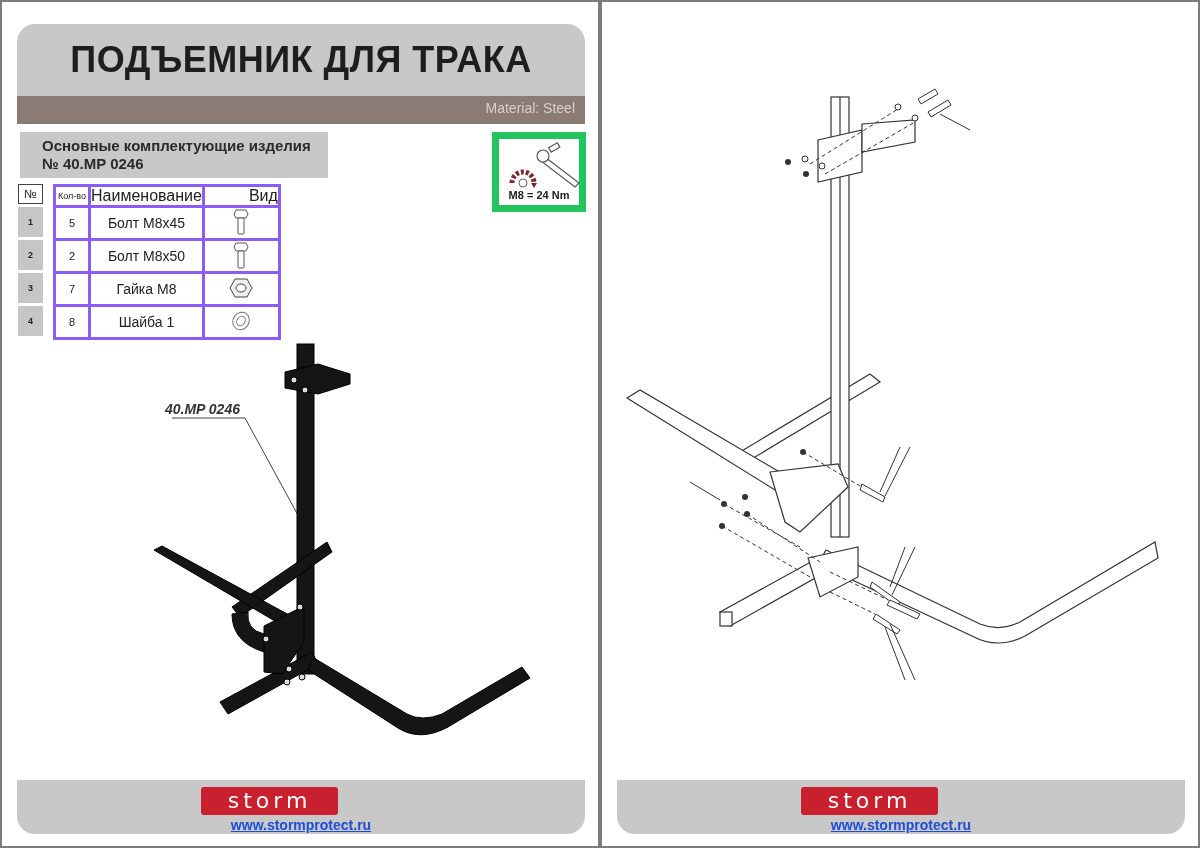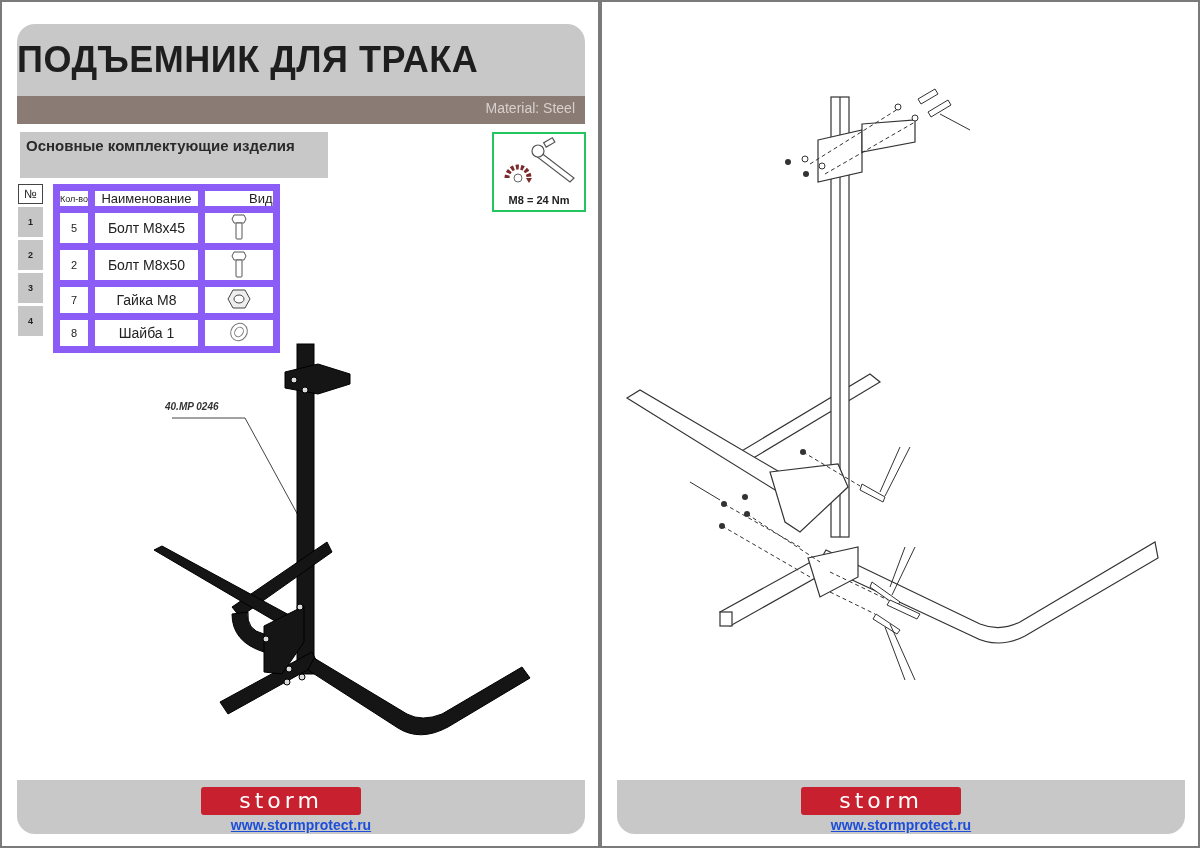--- a/index.html
+++ b/index.html
@@ -5,53 +5,53 @@
   * { box-sizing: border-box; margin: 0; padding: 0; }
   html, body { width: 1200px; height: 848px; background: #ffffff; overflow: hidden; }
   body { position: relative; font-family: "Liberation Sans", sans-serif; color: #222; }
 
   .page { position: absolute; top: 0; width: 600px; height: 848px; border: 2px solid #7a7a7a; background: #fff; }
   .page.left { left: 0; }
   .page.right { left: 600px; border-left: 2px solid #7a7a7a; }
 
   
   .header { position: absolute; left: 15px; top: 22px; width: 568px; height: 98px; }
-  .header-title-band { position: absolute; left: 0; top: 0; width: 568px; height: 72px; background: #c8c8c8; border-radius: 18px 18px 0 0; display: flex; align-items: center; }
+  .header-title-band { position: absolute; left: 0; top: 0; width: 568px; height: 72px; background: #c8c8c8; border-radius: 18px 18px 0 0; display: flex; align-items: center; justify-content: center; }
   .header-title { font-size: 36px; font-weight: bold; color: #1e1e1e; letter-spacing: 0.5px; }
   .header-material-band { position: absolute; left: 0; top: 72px; width: 568px; height: 28px; background: #8a7b74; }
   .header-material { position: absolute; right: 10px; top: 4px; font-size: 14px; color: #d8d0cc; }
 
   
   .kit-heading { position: absolute; left: 18px; top: 130px; width: 308px; height: 46px; background: #c8c8c8; padding: 5px 6px; }
-  .kit-heading div { font-size: 15px; font-weight: bold; color: #2a2a2a; line-height: 18px; }
+  .kit-heading div { font-size: 15px; font-weight: bold; color: #2a2a2a; line-height: 18px; margin-left: 16px; }
 
   
   .num-col { position: absolute; left: 16px; top: 182px; width: 25px; }
   .num-head { height: 20px; border: 1px solid #444; background: #fff; font-size: 12px; display: flex; align-items: center; justify-content: center; }
   .num-cell { height: 30px; margin-top: 3px; background: #c6c6c6; font-size: 9px; font-weight: bold; display: flex; align-items: center; justify-content: center; }
 
   table.parts { position: absolute; left: 51px; top: 182px; border-collapse: collapse; }
-  table.parts th, table.parts td { border: 7px solid #8b5cf6; text-align: center; font-weight: normal; }
-  table.parts th { height: 20px; font-size: 13px; }
+  table.parts th, table.parts td { border: 3px solid #8b5cf6; text-align: center; font-weight: normal; }
+  table.parts th { height: 20px; font-size: 16px; }
   table.parts th.qty { font-size: 9px; width: 35px; }
   table.parts th.name { width: 110px; }
   table.parts th.view { width: 34px; padding-left: 44px; }
   table.parts td { height: 33px; font-size: 11px; }
   table.parts td.name { font-size: 14px; }
 
   
-  .torque { position: absolute; left: 490px; top: 130px; width: 94px; height: 80px; border: 2px solid #22c55e; background: #fff; }
+  .torque { position: absolute; left: 490px; top: 130px; width: 94px; height: 80px; border: 7px solid #22c55e; background: #fff; }
   .torque-label { position: absolute; bottom: 4px; left: 0; width: 100%; text-align: center; font-size: 11px; font-weight: bold; }
 
   
-  .callout-label { position: absolute; font-size: 10px; font-weight: bold; font-style: italic; color: #333; }
+  .callout-label { position: absolute; font-size: 14px; font-weight: bold; font-style: italic; color: #333; }
 
   
   .footer { position: absolute; left: 15px; top: 778px; width: 568px; height: 54px; background: #c8c8c8; border-radius: 0 0 18px 18px; }
-  .logo { position: absolute; left: 184px; top: 7px; width: 160px; height: 28px; background: #c8202f; border-radius: 3px; display: flex; align-items: center; justify-content: center; text-align: center; }
+  .logo { position: absolute; left: 184px; top: 7px; width: 137px; height: 28px; background: #c8202f; border-radius: 3px; display: flex; align-items: center; justify-content: center; text-align: center; }
   .logo span { color: #fff; font-size: 22px; letter-spacing: 4px; font-family: "DejaVu Sans", sans-serif; line-height: 1; }
   .url { position: absolute; left: 0; top: 37px; width: 100%; text-align: center; font-size: 14px; font-weight: bold; color: #1d4ed8; text-decoration: underline; }
 
   svg { position: absolute; overflow: visible; }
 </style>
 </head>
 <body>
 
 <div class="page left">
 
@@ -59,20 +59,21 @@
     <div class="header-title-band">
       <span class="header-title">ПОДЪЕМНИК ДЛЯ ТРАКА</span>
     </div>
     <div class="header-material-band">
       <span class="header-material">Material: Steel</span>
     </div>
   </div>
 
   <div class="kit-heading">
     <div>Основные комплектующие изделия</div>
+    <div>№ 40.MP 0246</div>
   </div>
 
   <div class="num-col">
     <div class="num-head">№</div>
     <div class="num-cell">1</div>
     <div class="num-cell">2</div>
     <div class="num-cell">3</div>
     <div class="num-cell">4</div>
   </div>
 

